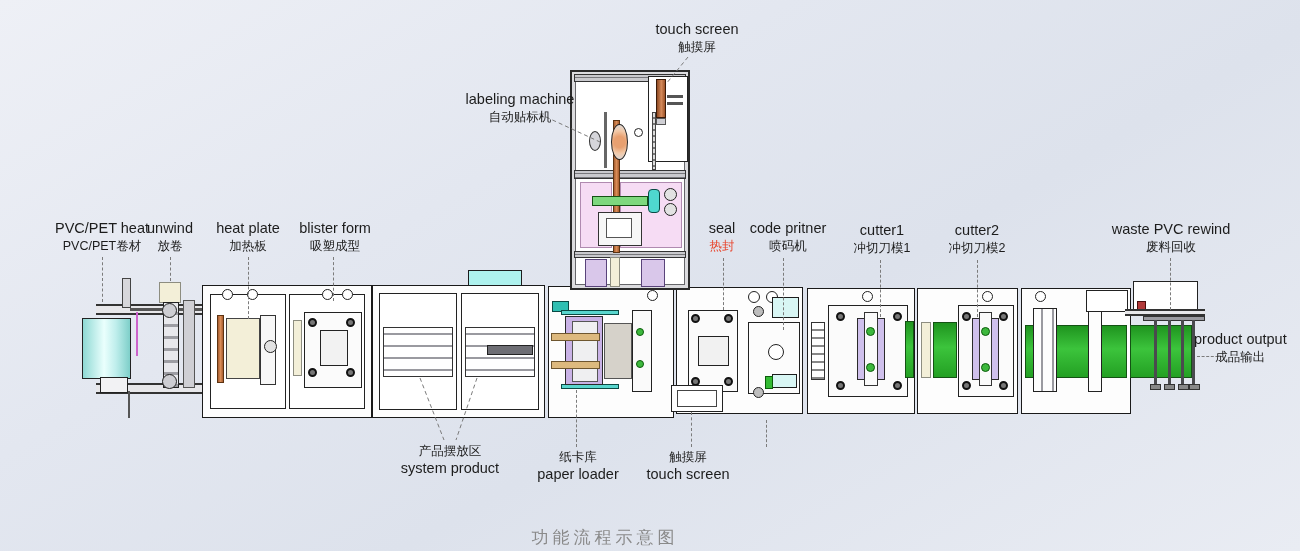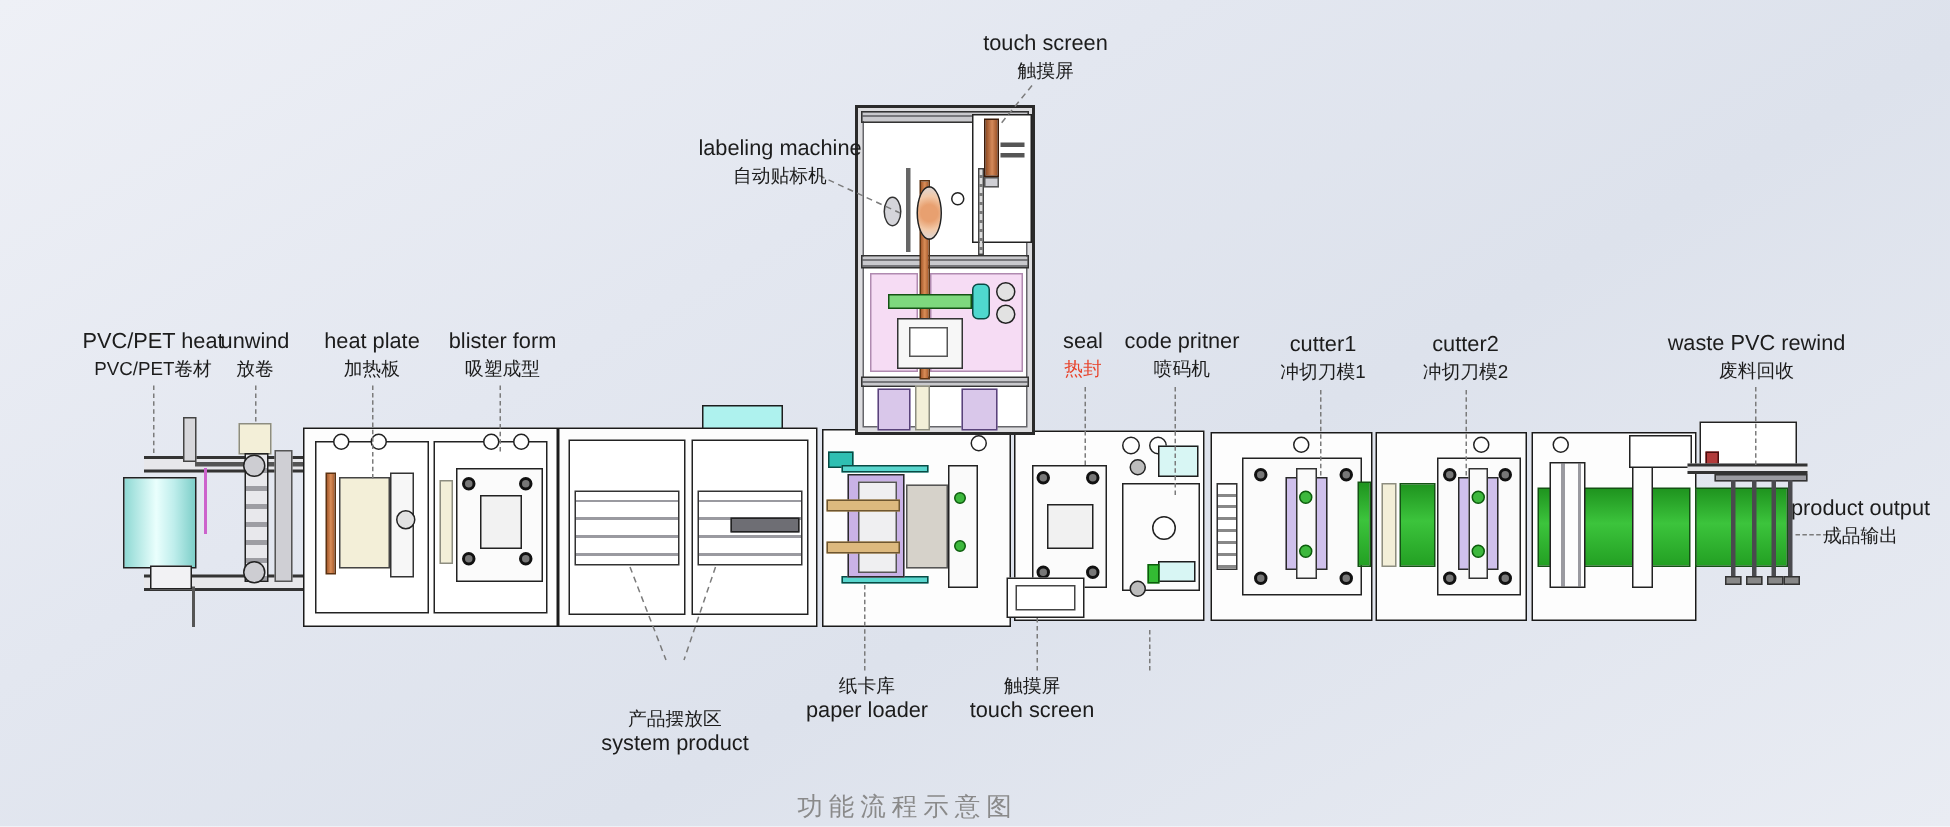--- a/index.html
+++ b/index.html
@@ -260,21 +260,21 @@
     <span class="zh">冲切刀模2</span>
   </div>
   <div class="lbl center" style="left:1171px;top:220px;">
     <span class="en">waste PVC rewind</span>
     <span class="zh">废料回收</span>
   </div>
   <div class="lbl" style="left:1194px;top:330px;text-align:center;">
     <span class="en">product output</span>
     <span class="zh">成品输出</span>
   </div>
-  <div class="lbl center" style="left:450px;top:443px;margin-top:28px;">
+  <div class="lbl center" style="left:450px;top:443px;">
     <span class="zh">产品摆放区</span>
     <span class="en">system product</span>
   </div>
   <div class="lbl center" style="left:578px;top:449px;">
     <span class="zh">纸卡库</span>
     <span class="en">paper loader</span>
   </div>
   <div class="lbl center" style="left:688px;top:449px;">
     <span class="zh">触摸屏</span>
     <span class="en">touch screen</span>

